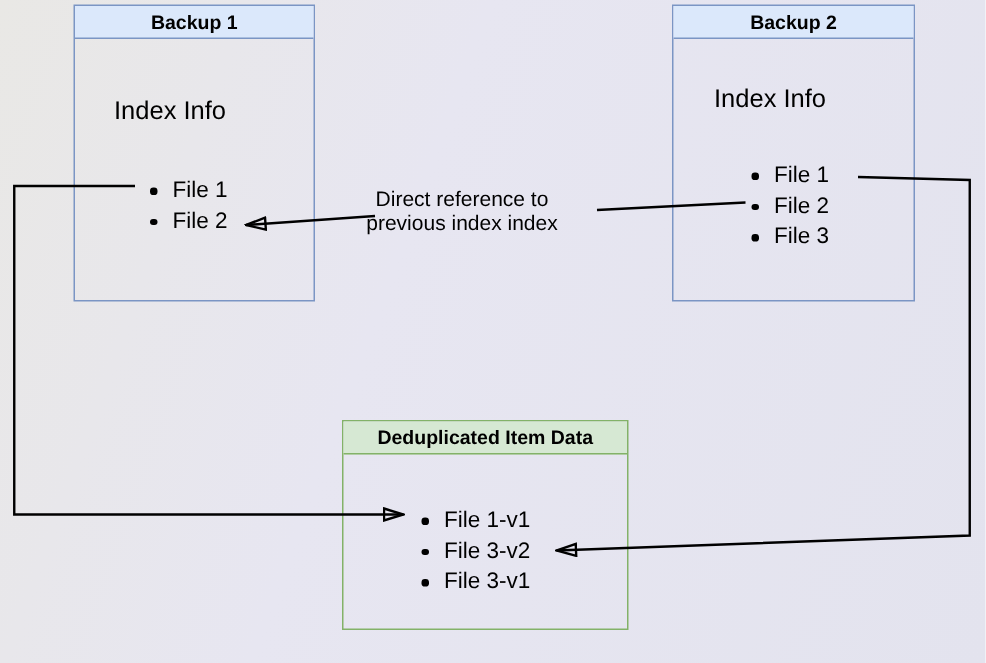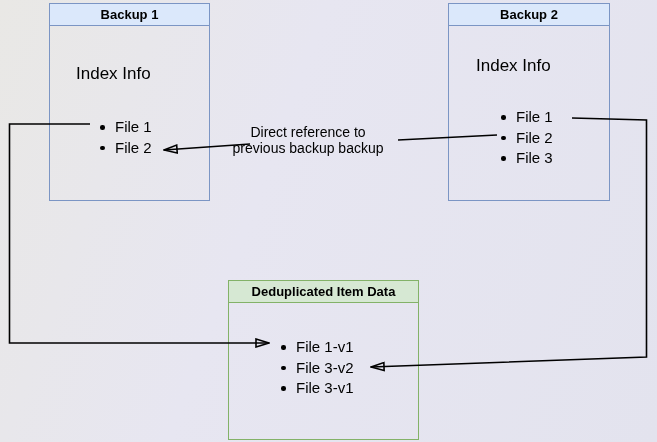--- a/index.html
+++ b/index.html
@@ -56,21 +56,21 @@
     left: 1px;
     top: 8px;
     width: 4.5px;
     height: 4.5px;
     background: #000;
     border-radius: 50%;
   }
 
   #backup1 { left: 49px;  top: 3px;   width: 161px; height: 198px; }
   #backup2 { left: 448px; top: 3px;   width: 162px; height: 198px; }
-  #dedup   { left: 228px; top: 280px; width: 191px; height: 160px; }
+  #dedup   { left: 228px; top: 280px; width: 191px; height: 140px; }
 
   #backup1 .node-subtitle { left: 26px; top: 60px; }
   #backup2 .node-subtitle { left: 27px; top: 52px; }
 
   #backup1 .file-list { left: 49px; top: 113px; }
   #backup2 .file-list { left: 51px; top: 103px; }
   #dedup   .file-list { left: 51px; top: 56px;  }
 
   
   .edge-label {
@@ -127,21 +127,21 @@
     <div class="node-header">Deduplicated Item Data</div>
     <ul class="file-list">
       <li>File 1-v1</li>
       <li>File 3-v2</li>
       <li>File 3-v1</li>
     </ul>
   </div>
 
   <div class="edge-label">
     <div>Direct reference to</div>
-    <div>previous backup backup</div>
+    <div>previous index index</div>
   </div>
 
   <svg class="arrows" viewBox="0 0 657 442">
     <defs>
       <marker id="arrowhead" markerUnits="userSpaceOnUse" markerWidth="15" markerHeight="10" refX="14" refY="5" orient="auto">
         <path d="M1,1 L14,5 L1,9 Z" fill="#000" stroke="none"></path>
       </marker>
     </defs>
 
     <path d="M 90 124 L 9.5 124 L 9.5 343 L 269 343" marker-end="url(#arrowhead)"></path>

